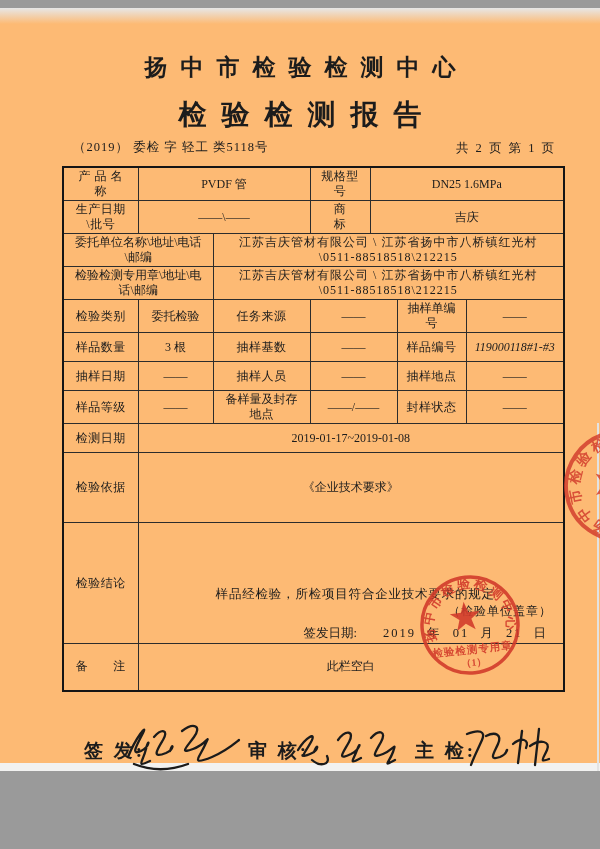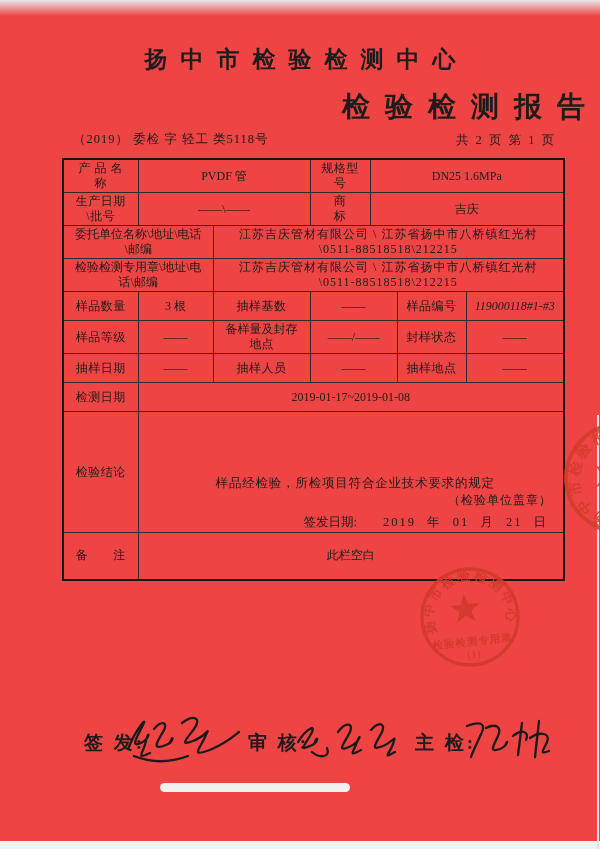--- a/index.html
+++ b/index.html
@@ -1,30 +1,30 @@
 <!DOCTYPE html>
 <html><head>
 <meta charset="utf-8">
 <style>
   html,body{margin:0;padding:0;background:#9a9a9a;}
   .page{
-    position:relative;width:600px;height:849px;margin:0 auto;
-    background:#ef4444;overflow:hidden;
+    position:relative;width:600px;height:763px;margin:8px auto;
+    background:#fdba74;overflow:hidden;
     font-family:"Liberation Serif","DejaVu Serif",serif;color:#1c1c1c;
   }
   .scan-top{position:absolute;left:0;top:0;width:100%;height:16px;
     background:linear-gradient(#e7e7e7,rgba(255,255,255,0));}
   .scan-bottom{position:absolute;left:0;bottom:0;width:100%;height:8px;background:#f2f2f1;}
   .scan-smudge{position:absolute;left:160px;top:783px;width:190px;height:9px;
     background:#f0f0ef;border-radius:5px;}
   .scan-edge{position:absolute;right:1px;top:415px;width:2px;height:434px;background:#e3e3e2;}
 
   .org-title{position:absolute;top:44px;left:0;width:100%;text-align:center;
     font-size:23px;font-weight:700;letter-spacing:13px;text-indent:13px;}
-  .report-title{position:absolute;top:88px;left:0;width:100%;text-align:right;
+  .report-title{position:absolute;top:88px;left:0;width:100%;text-align:center;
     font-size:28px;font-weight:700;letter-spacing:15px;text-indent:15px;}
   .doc-number{position:absolute;top:131px;left:73px;font-size:12.5px;letter-spacing:1px;}
   .page-info{position:absolute;top:132px;right:44px;font-size:12.5px;letter-spacing:2px;}
 
   table.report{
     position:absolute;left:62px;top:158px;width:501px;
     border-collapse:collapse;table-layout:fixed;
     border:2.5px solid #151515;
   }
   table.report td{
@@ -93,46 +93,58 @@
     </tr>
     <tr style="height:31px">
       <td colspan="2" class="tight">委托单位名称\地址\电话\邮编</td>
       <td colspan="5" class="addr">江苏吉庆管材有限公司 \ 江苏省扬中市八桥镇红光村\0511-88518518\212215</td>
     </tr>
     <tr style="height:32px">
       <td colspan="2" class="tight">检验检测专用章\地址\电话\邮编</td>
       <td colspan="5" class="addr">江苏吉庆管材有限公司 \ 江苏省扬中市八桥镇红光村\0511-88518518\212215</td>
     </tr>
     <tr style="height:29px">
+      <td class="lbl">检验类别</td>
+      <td>委托检验</td>
+      <td class="lbl">任务来源</td>
+      <td colspan="2">——</td>
+      <td class="tight">抽样单编号</td>
+      <td>——</td>
+    </tr>
+    <tr style="height:29px">
       <td class="lbl">样品数量</td>
       <td>3 根</td>
       <td class="lbl">抽样基数</td>
       <td colspan="2">——</td>
       <td class="lbl">样品编号</td>
       <td class="mono-num">119000118#1-#3</td>
     </tr>
     <tr style="height:29px">
+      <td class="lbl">抽样日期</td>
+      <td>——</td>
+      <td class="lbl">抽样人员</td>
+      <td colspan="2">——</td>
+      <td class="lbl">抽样地点</td>
+      <td>——</td>
+    </tr>
+    <tr style="height:29px">
       <td class="lbl">样品等级</td>
       <td>——</td>
       <td class="tight">备样量及封存地点</td>
       <td colspan="2">——/——</td>
       <td class="lbl">封样状态</td>
       <td>——</td>
     </tr>
     <tr style="height:29px">
-      <td class="lbl">抽样日期</td>
-      <td>——</td>
-      <td class="lbl">抽样人员</td>
-      <td colspan="2">——</td>
-      <td class="lbl">抽样地点</td>
-      <td>——</td>
-    </tr>
-    <tr style="height:29px">
       <td class="lbl">检测日期</td>
       <td colspan="6">2019-01-17~2019-01-08</td>
+    </tr>
+    <tr style="height:70px">
+      <td class="lbl">检验依据</td>
+      <td colspan="6" class="left">《企业技术要求》</td>
     </tr>
     <tr style="height:121px">
       <td class="lbl">检验结论</td>
       <td colspan="6" class="conclusion-cell">
         <div class="conclusion-text">样品经检验，所检项目符合企业技术要求的规定</div>
         <div class="seal-note">（检验单位盖章）</div>
         <div class="issue-line"><span>签发日期:</span><span class="gap"></span><span class="issue-date">2019 年 01 月 21 日</span></div>
       </td>
     </tr>
     <tr style="height:47px">

